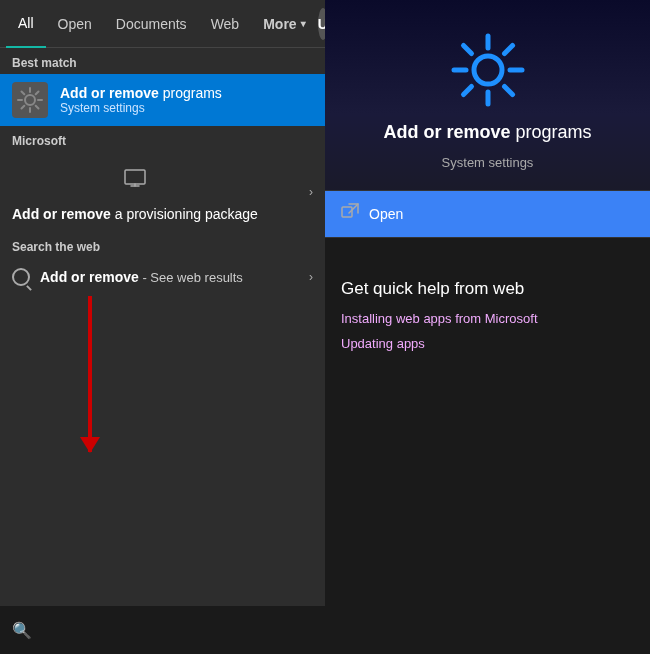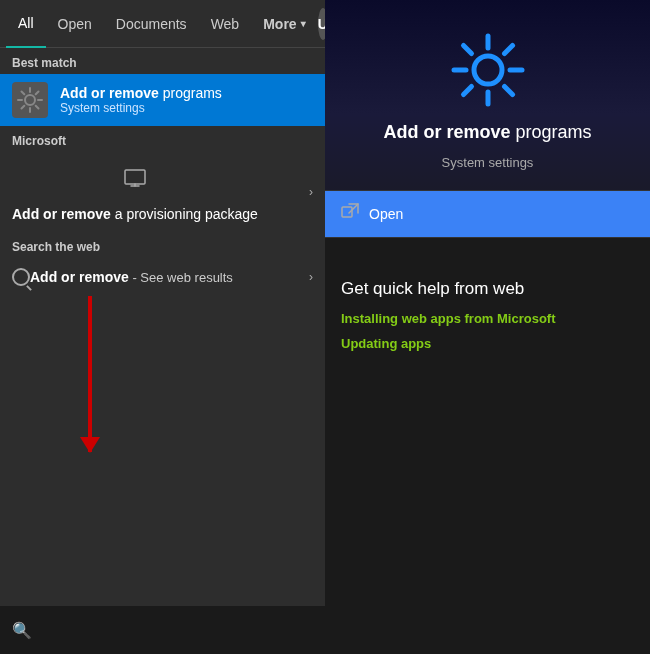--- a/index.html
+++ b/index.html
@@ -159,20 +159,21 @@
       padding: 10px 12px;
       cursor: pointer;
       gap: 12px;
       color: #fff;
       font-size: 14px;
       justify-content: space-between;
     }
     .web-search-item-left {
       display: flex;
       align-items: center;
+      gap: 10px;
     }
     .web-search-icon {
       width: 18px;
       height: 18px;
       border: 2px solid #aaa;
       border-radius: 50%;
       position: relative;
       flex-shrink: 0;
     }
     .web-search-icon::after {
@@ -299,27 +300,26 @@
       flex: 1;
     }
     .quick-help-title {
       color: #fff;
       font-size: 17px;
       font-weight: 400;
       margin-bottom: 12px;
       margin-top: 25px;
     }
     .quick-help-link {
-      color: #84cc16;
+      color: #f0abfc;
       font-size: 13px;
       display: block;
       margin-bottom: 10px;
       cursor: pointer;
       text-decoration: none;
-      font-weight: bold;
     }
 
     
     .content-area::-webkit-scrollbar { width: 4px; }
     .content-area::-webkit-scrollbar-track { background: transparent; }
     .content-area::-webkit-scrollbar-thumb { background: #555; border-radius: 2px; }
   </style>
 </head>
 <body>
 

